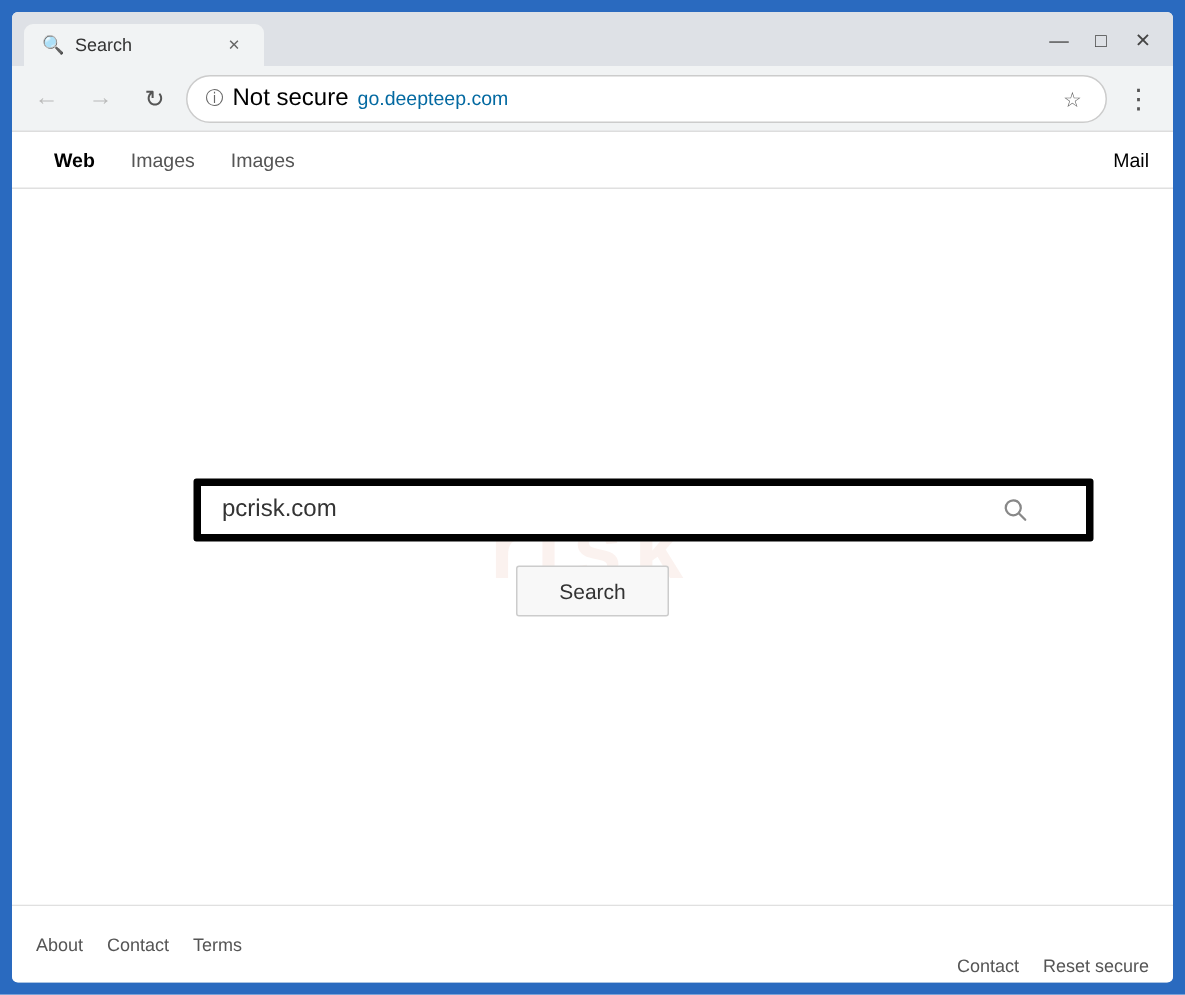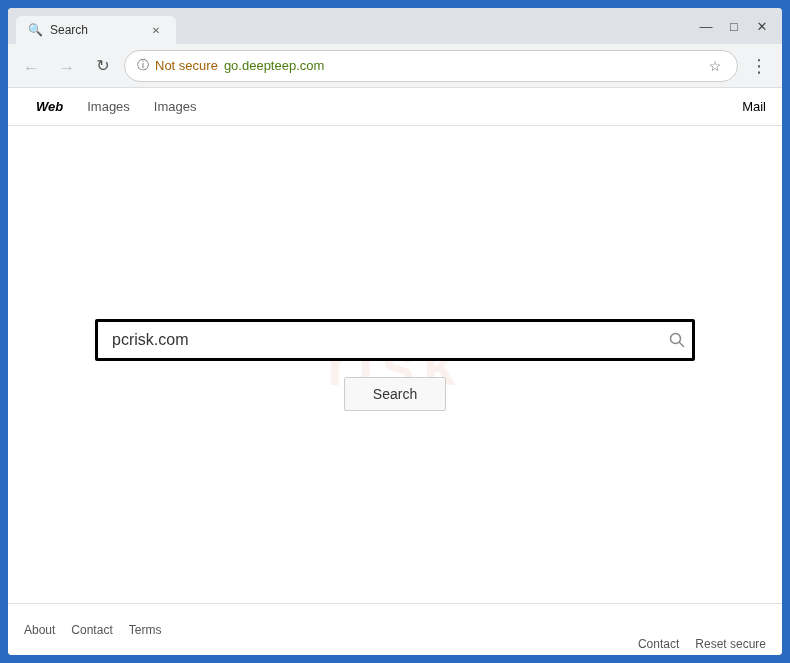--- a/index.html
+++ b/index.html
@@ -135,27 +135,27 @@
       padding: 0 12px;
       gap: 6px;
     }
 
     .lock-icon {
       font-size: 12px;
       color: #666;
     }
 
     .not-secure {
-      font-size: 13px;
-      color: #a16207;
+      font-size: 16px;
+      color: #000000;
     }
 
     .address-text {
       font-size: 13px;
-      color: #4d7c0f;
+      color: #0369a1;
       flex: 1;
     }
 
     .address-right-icons {
       display: flex;
       gap: 4px;
       align-items: center;
     }
 
     .address-icon {
@@ -197,21 +197,20 @@
       font-size: 13px;
       color: #555;
       cursor: pointer;
       position: relative;
       text-decoration: none;
     }
 
     .site-tab.active {
       color: #000;
       font-weight: bold;
-      font-style: italic;
     }
 
     .site-tab.active::after {
       content: '';
       position: absolute;
       bottom: -8px;
       left: 0;
       right: 0;
       height: 2px;
       background: #1a0dab;
@@ -292,26 +291,27 @@
     }
 
     .search-input-wrap {
       position: relative;
       width: 600px;
     }
 
     .search-input {
       width: 100%;
       height: 42px;
-      border: 3px solid #000000;
+      border: 5px solid #000000;
       border-radius: 2px;
       padding: 0 40px 0 14px;
       font-size: 16px;
       color: #333;
       outline: none;
+      margin-left: 34px;
     }
 
     .search-icon-btn {
       position: absolute;
       right: 10px;
       top: 50%;
       transform: translateY(-50%);
       background: none;
       border: none;
       cursor: pointer;

